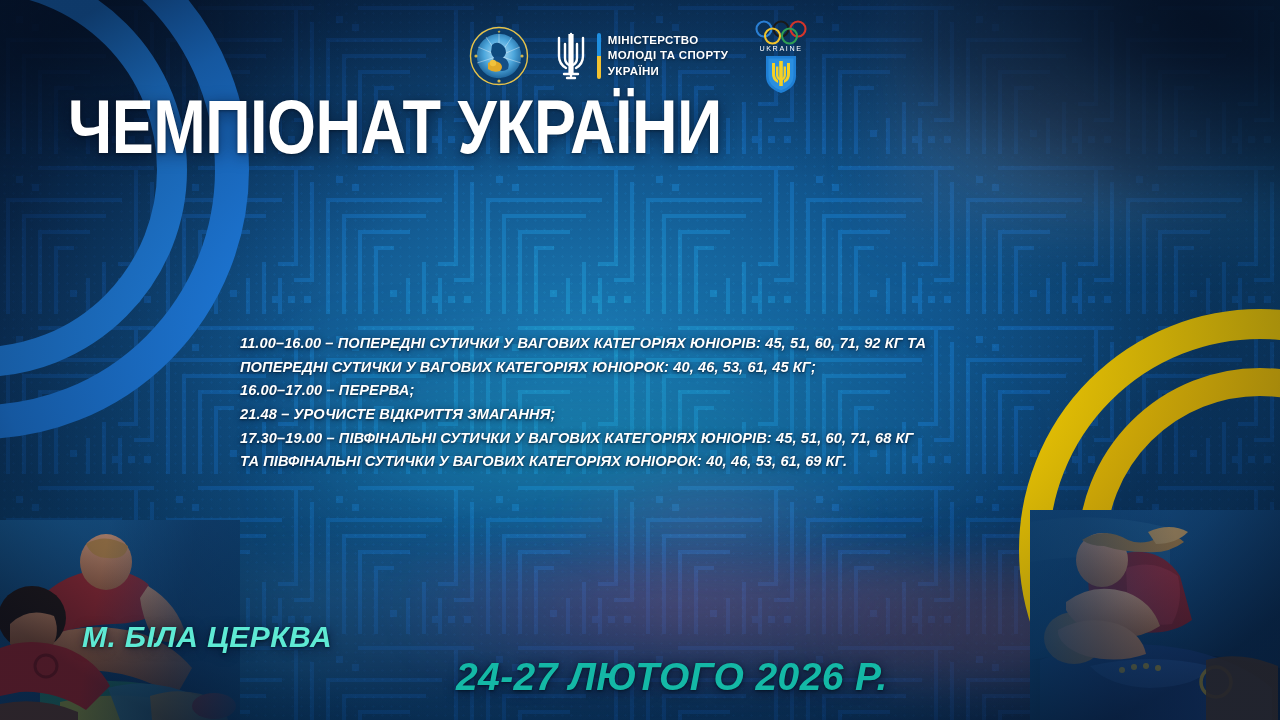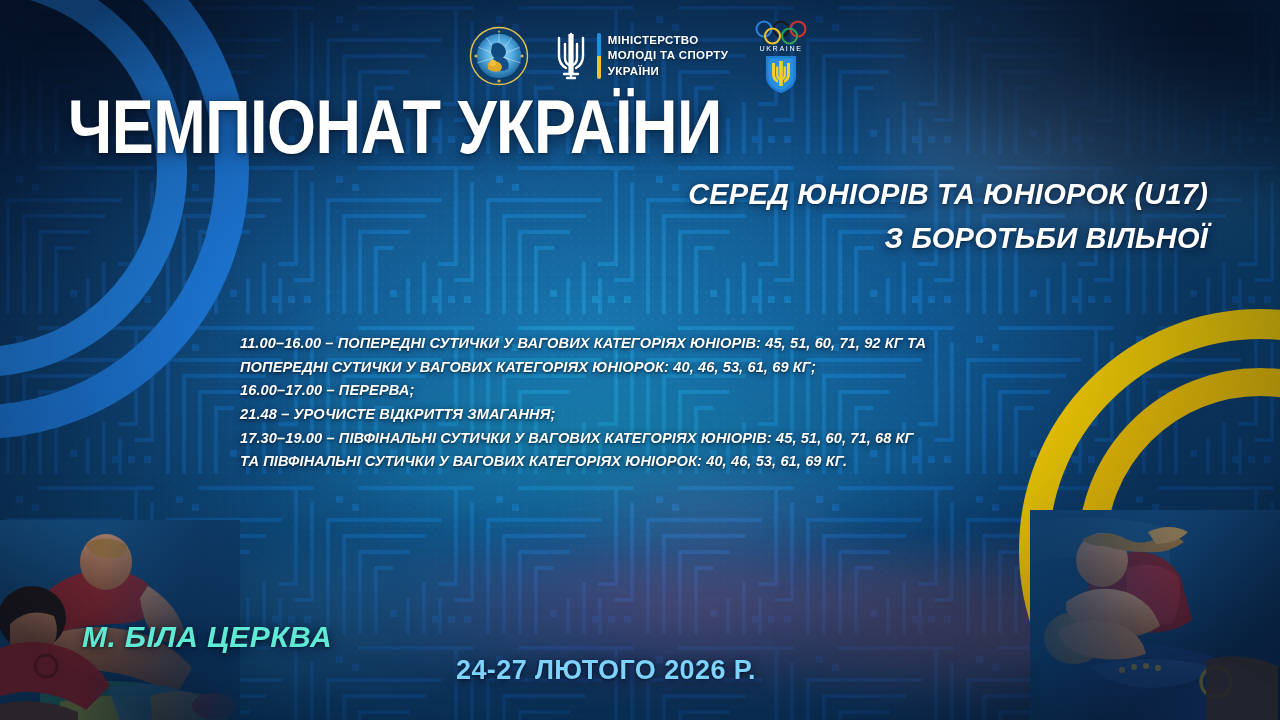--- a/index.html
+++ b/index.html
@@ -183,22 +183,22 @@
 
   .city{
     position:absolute; left:82px; top:620px;
     font-size:30px; font-weight:800; font-style:italic;
     color:#5eead4; letter-spacing:0.4px;
     text-shadow:0 2px 12px rgba(0,10,30,0.7), 0 1px 3px rgba(0,0,0,0.5);
     z-index:26; white-space:nowrap;
   }
   .dates{
     position:absolute; left:456px; top:655px;
-    font-size:27px; font-weight:800; 
-    color:#7dd3fc; letter-spacing:0.4px;
+    font-size:39px; font-weight:800; font-style:italic;
+    color:#14b8a6; letter-spacing:0.4px;
     text-shadow:0 2px 12px rgba(0,10,30,0.7), 0 1px 3px rgba(0,0,0,0.5);
     z-index:26; white-space:nowrap;
   }
 </style>
 </head>
 <body>
 
 <div id="poster">
 
   <div class="bg-base"></div>
@@ -424,28 +424,24 @@
             <path d="M36 48.5 L33.6 48.5 L33.6 57 Q33.6 59.5 32 60.5 L32 62.5 Q36.4 60.6 36 56 Z"></path>
           </g>
         </g>
       </svg>
     </div>
 
   </div>
 
   <h1 class="title-main">ЧЕМПІОНАТ УКРАЇНИ</h1>
 
-  <div class="subtitle">
-    <div class="line">СЕРЕД ЮНІОРІВ ТА ЮНІОРОК (U17)</div>
-    <div class="line">З БОРОТЬБИ ВІЛЬНОЇ</div>
-  </div>
 
   <div class="schedule">
     <div class="sched-line">11.00–16.00 – ПОПЕРЕДНІ СУТИЧКИ У ВАГОВИХ КАТЕГОРІЯХ ЮНІОРІВ: 45, 51, 60, 71, 92 КГ ТА</div>
-    <div class="sched-line">ПОПЕРЕДНІ СУТИЧКИ У ВАГОВИХ КАТЕГОРІЯХ ЮНІОРОК: 40, 46, 53, 61, 69 КГ;</div>
+    <div class="sched-line">ПОПЕРЕДНІ СУТИЧКИ У ВАГОВИХ КАТЕГОРІЯХ ЮНІОРОК: 40, 46, 53, 61, 45 КГ;</div>
     <div class="sched-line">16.00–17.00 – ПЕРЕРВА;</div>
     <div class="sched-line">21.48 – УРОЧИСТЕ ВІДКРИТТЯ ЗМАГАННЯ;</div>
     <div class="sched-line">17.30–19.00 – ПІВФІНАЛЬНІ СУТИЧКИ У ВАГОВИХ КАТЕГОРІЯХ ЮНІОРІВ: 45, 51, 60, 71, 68 КГ</div>
     <div class="sched-line">ТА ПІВФІНАЛЬНІ СУТИЧКИ У ВАГОВИХ КАТЕГОРІЯХ ЮНІОРОК: 40, 46, 53, 61, 69 КГ.</div>
   </div>
 
   <div class="city">М. БІЛА ЦЕРКВА</div>
   <div class="dates">24-27 ЛЮТОГО 2026 Р.</div>
 
 </div>

